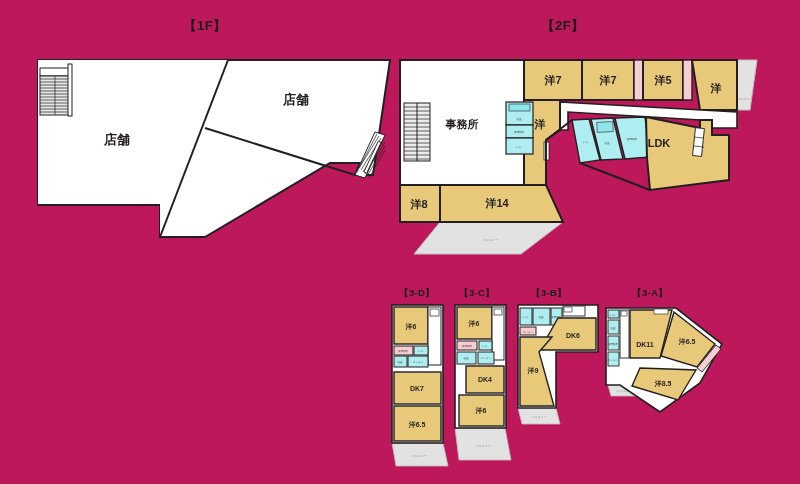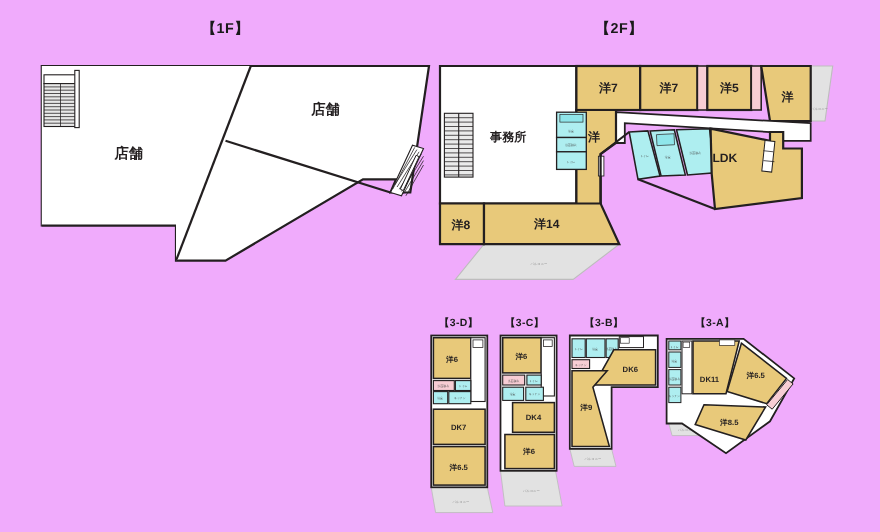--- a/index.html
+++ b/index.html
@@ -1,18 +1,18 @@
 <!DOCTYPE html>
 <html><head>
 <meta charset="utf-8">
 <style>
   html,body{margin:0;padding:0;background:#ffffff;}
   body{width:800px;height:484px;overflow:hidden;
        font-family:"Liberation Sans","DejaVu Sans",sans-serif;}
-  #stage{position:relative;width:800px;height:484px;background:#f0abfc;}
+  #stage{position:relative;width:800px;height:484px;background:#be185d;}
   svg{position:absolute;left:0;top:0;}
   .plan-title{font-size:13px;fill:#1a1a1a;font-weight:700;text-anchor:middle;
               letter-spacing:.5px;}
   .unit-title{font-size:9.5px;fill:#1a1a1a;font-weight:700;text-anchor:middle;
               letter-spacing:.3px;}
   .rm-label{font-size:11px;fill:#231f20;text-anchor:middle;font-weight:700;}
   .rm-label-lg{font-size:13px;fill:#231f20;text-anchor:middle;font-weight:700;}
   .rm-label-sm{font-size:7px;fill:#231f20;text-anchor:middle;font-weight:700;}
   .rm-label-tiny{font-size:2.6px;fill:#444;text-anchor:middle;}
   .balc-label{font-size:3px;fill:#8a8a8a;text-anchor:middle;}

